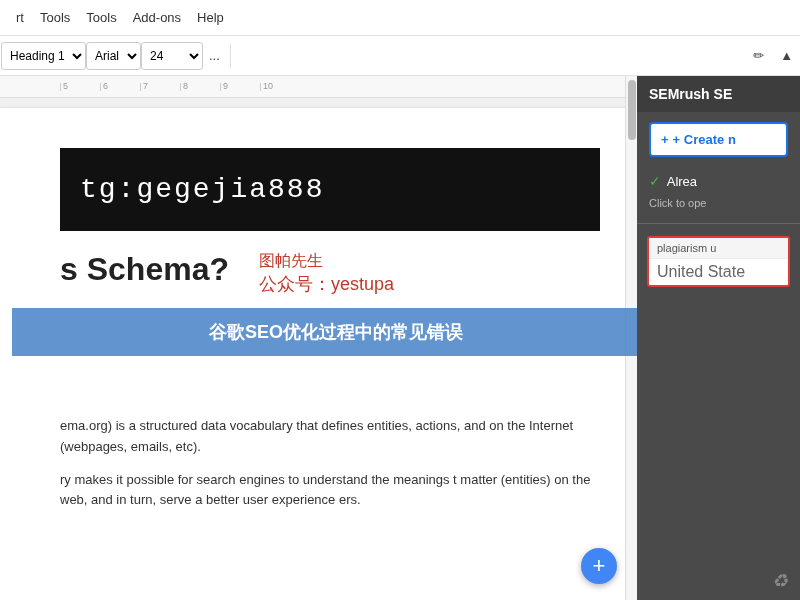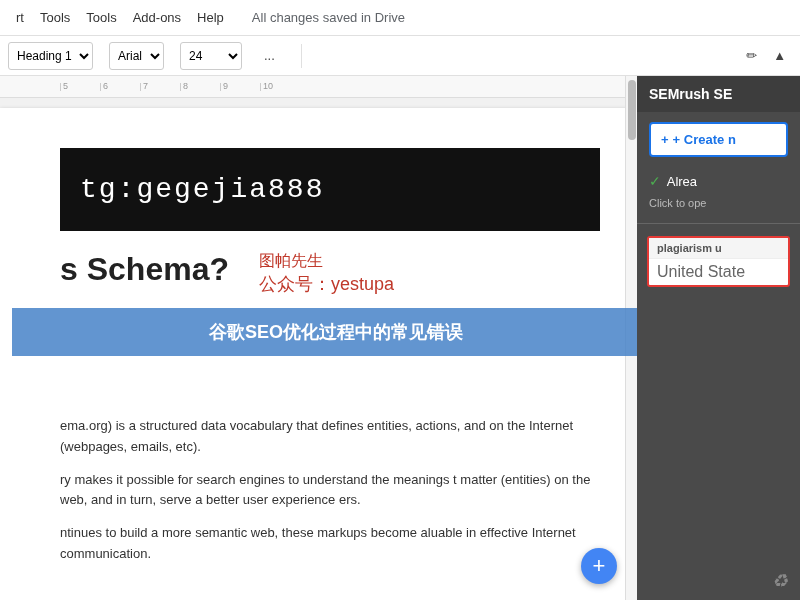--- a/index.html
+++ b/index.html
@@ -26,23 +26,23 @@
       color: #5f6368;
       font-size: 13px;
     }
 
     
     .toolbar {
       display: flex;
       align-items: center;
       background: #fff;
       height: 40px;
-      padding: 0 8px;
+      padding: 0 1px;
       border-bottom: 1px solid #e0e0e0;
-      gap: 16px;
+      gap: 0;
     }
     .toolbar-select {
       border: 1px solid #ccc;
       border-radius: 3px;
       padding: 2px 4px;
       font-size: 12px;
       height: 28px;
       background: #fff;
       cursor: pointer;
     }
@@ -264,21 +264,21 @@
       background: #fff;
       color: #333;
       border-radius: 3px;
       border: 2px solid #e53935;
       overflow: hidden;
     }
     .result-card-header {
       background: #f5f5f5;
       padding: 4px 8px;
       font-size: 11px;
-      font-weight: bold;
+      font-weight: normal;
       color: #555;
       border-bottom: 1px solid #eee;
       white-space: nowrap;
       overflow: hidden;
       text-overflow: ellipsis;
     }
     .result-card-body {
       padding: 4px 8px;
       font-size: 16px;
       color: #666;
@@ -298,21 +298,20 @@
   </style>
 </head>
 <body>
 
 <div class="menu-bar">
   <span class="menu-item">rt</span>
   <span class="menu-item">Tools</span>
   <span class="menu-item">Tools</span>
   <span class="menu-item">Add-ons</span>
   <span class="menu-item">Help</span>
-  <span class="save-status">All changes saved in Drive</span>
 </div>
 
 <div class="toolbar">
   <select class="toolbar-select">
     <option>Heading 1</option>
   </select>
   <select class="toolbar-select">
     <option>Arial</option>
   </select>
   <select class="toolbar-select" style="width:62px;">
@@ -351,21 +350,20 @@
           <div class="chinese-text-red">图帕先生</div>
           <div class="chinese-text-red2">公众号：yestupa</div>
         </div>
       </div>
 
       <div class="watermark-overlay">谷歌SEO优化过程中的常见错误</div>
 
       <div style="margin-top: 120px;">
         <p class="body-text">ema.org) is a structured data vocabulary that defines entities, actions, and on the Internet (webpages, emails, etc).</p>
         <p class="body-text">ry makes it possible for search engines to understand the meanings t matter (entities) on the web, and in turn, serve a better user experience ers.</p>
-        <p class="body-text">ntinues to build a more semantic web, these markups become aluable in effective Internet communication.</p>
       </div>
 
     </div>
 
     <div class="scroll-indicator">
       <div class="scroll-thumb"></div>
     </div>
 
     <div class="plus-btn">
       <span>+</span>

